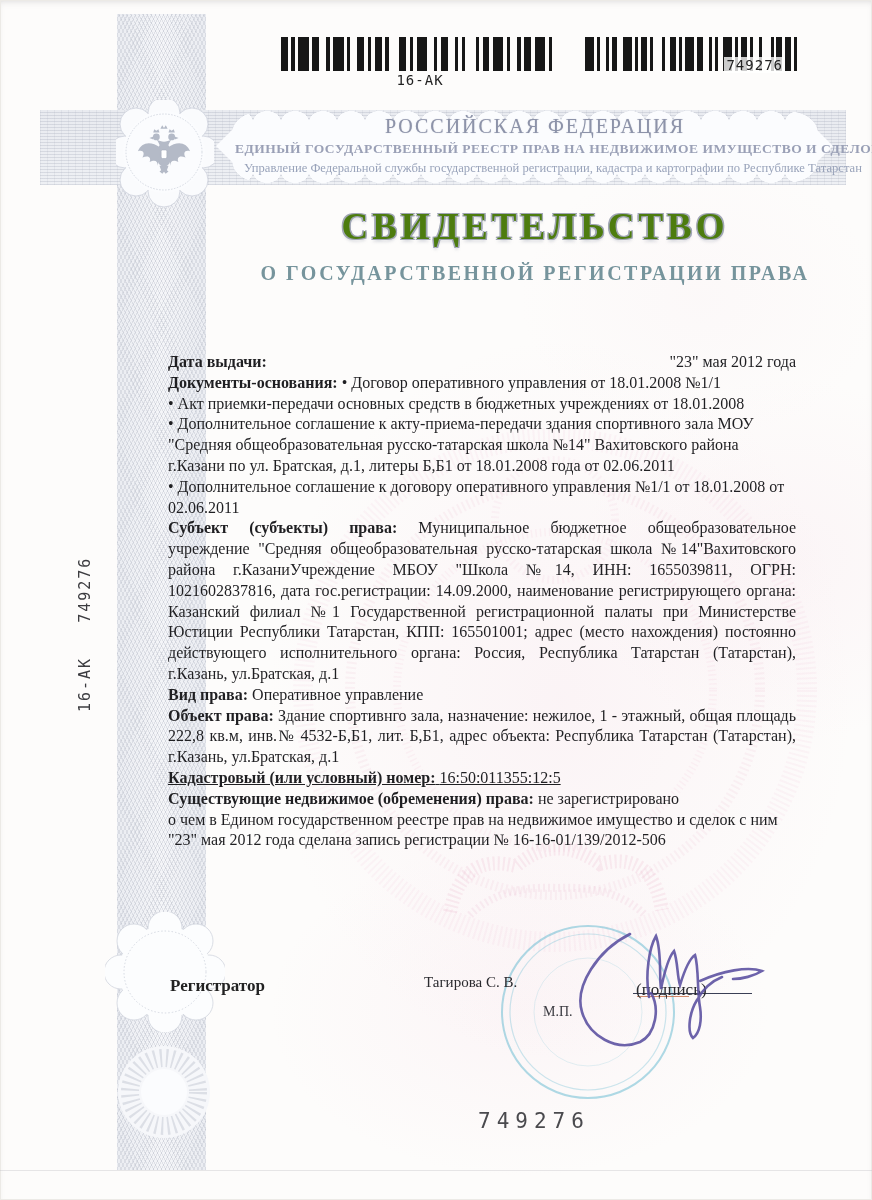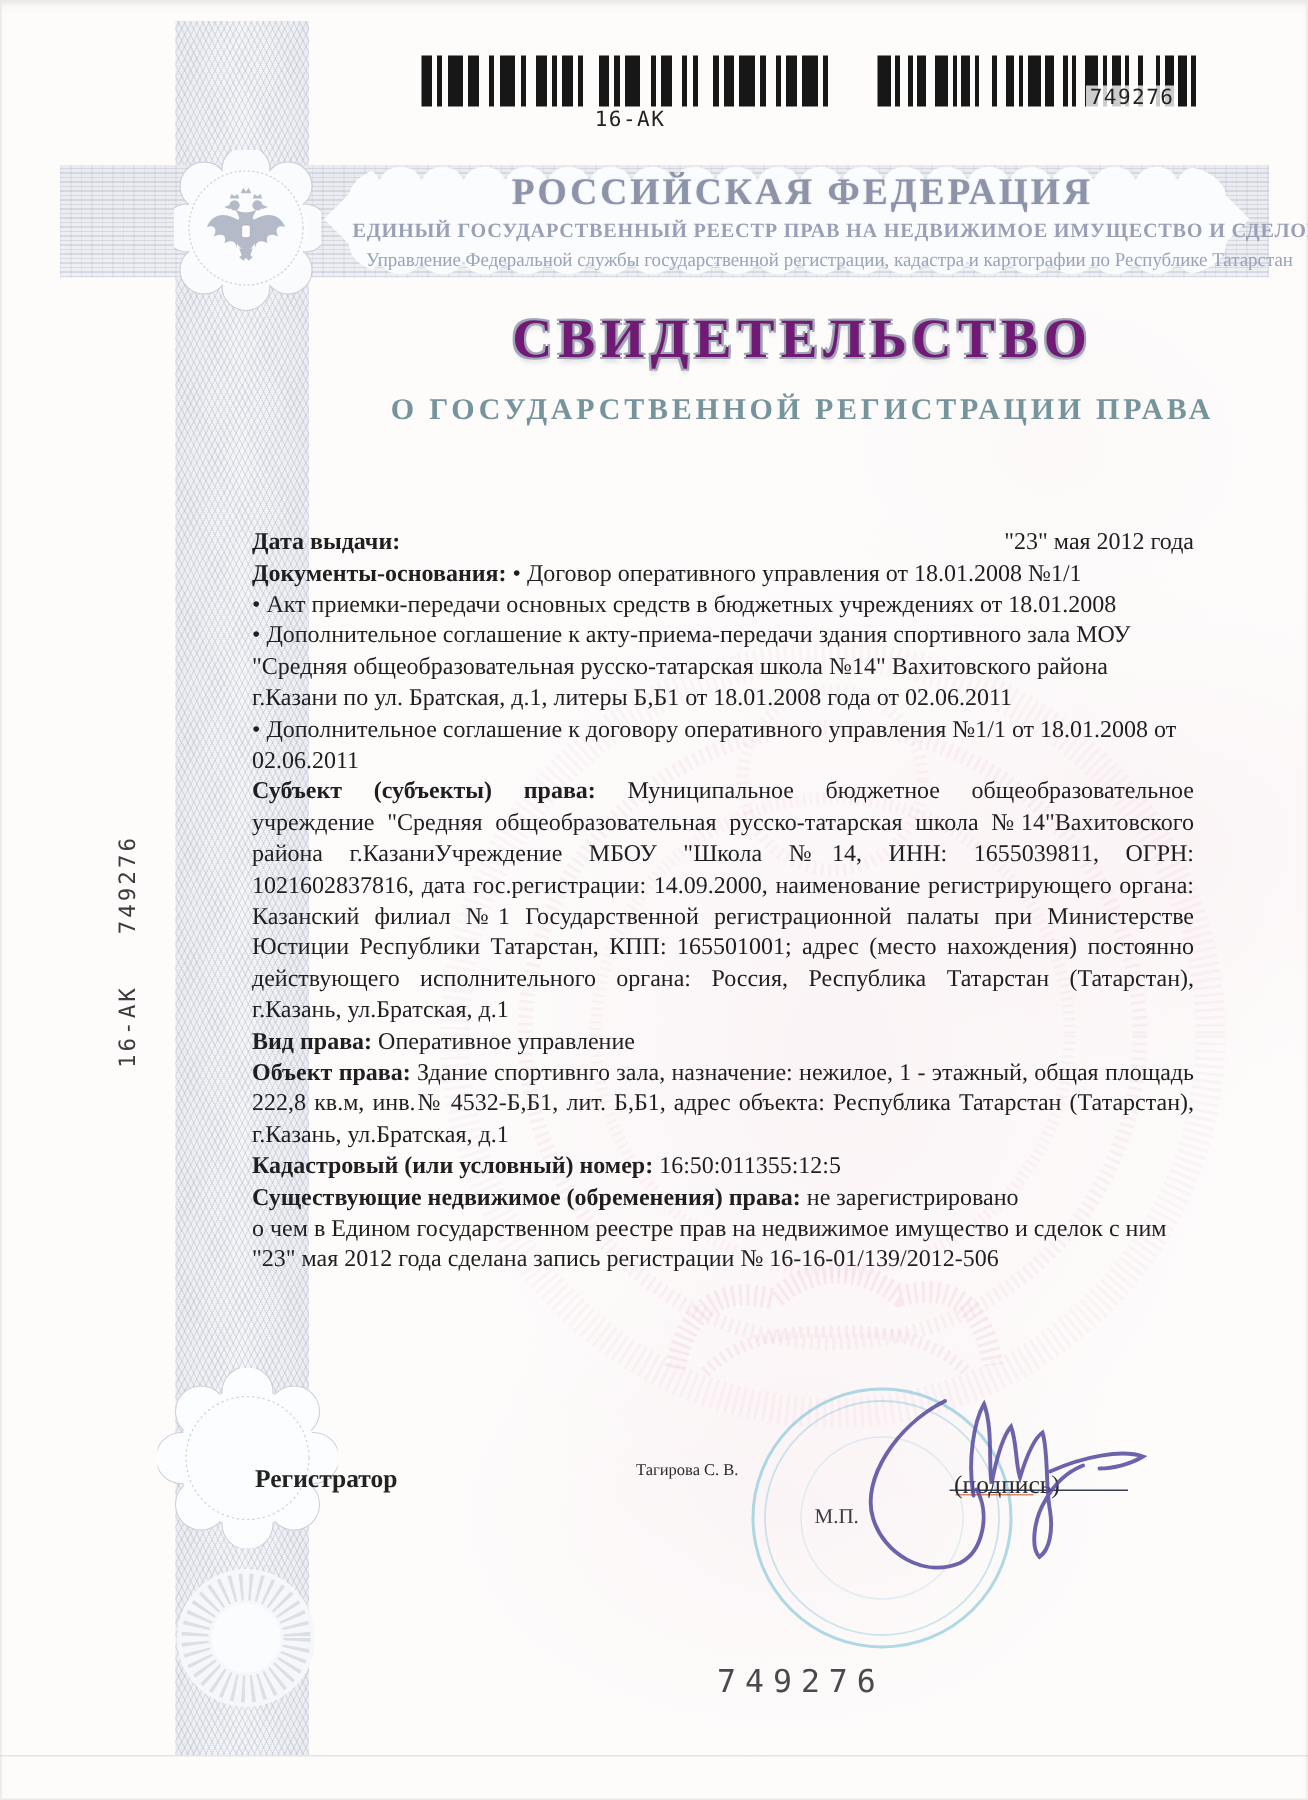--- a/index.html
+++ b/index.html
@@ -50,50 +50,50 @@
   .barcode{position:absolute;z-index:3;}
   .bc-left{left:281px;top:37px;width:278px;height:44px;}
   .bc-right{left:585px;top:37px;width:218px;height:44px;}
   .bc-bars{width:100%;height:34px;}
   .bc-label{font-family:"DejaVu Sans Mono",monospace;font-size:14px;color:#222;letter-spacing:1px;}
   .bc-left .bc-label{text-align:center;margin-top:1px;}
   .bc-right .bc-label{position:absolute;right:18px;bottom:8px;background:rgba(255,255,255,.78);padding:0 2px;}
 
   
   .band-text{position:absolute;left:235px;top:115px;width:600px;z-index:3;text-align:center;white-space:nowrap;}
-  .h-country{font-size:25px;font-weight:bold;letter-spacing:2px;color:var(--c-header_text,#8d93a9);
+  .h-country{font-size:20px;font-weight:normal;letter-spacing:2px;color:var(--c-header_text,#8d93a9);
      text-shadow:0 0 1px rgba(141,147,169,.5);}
   .h-registry{margin-top:3px;font-size:13.5px;font-weight:bold;letter-spacing:.5px;color:#9aa0b6;}
   .h-office{margin-top:3px;font-size:13px;color:#99a3ba;transform:scaleX(.97);transform-origin:center;}
 
   
   .title{position:absolute;left:235px;top:205px;width:600px;z-index:2;text-align:center;white-space:nowrap;
-     font-size:37px;font-weight:bold;letter-spacing:4px;color:#701a75;
+     font-size:37px;font-weight:bold;letter-spacing:4px;color:#4d7c0f;
      text-shadow:-1.4px -1.4px 0 #a0a6b4, 1.4px -1.4px 0 #a0a6b4, -1.4px 1.4px 0 #a0a6b4, 1.4px 1.4px 0 #a0a6b4, 0 3px 3px rgba(160,166,180,.35);}
   .subtitle{position:absolute;left:235px;top:262px;width:600px;z-index:2;text-align:center;white-space:nowrap;
      font-size:20px;font-weight:bold;letter-spacing:2.5px;color:var(--c-subtitle,#76949c);}
 
   
   .body{position:absolute;left:168px;top:352px;width:628px;z-index:3;font-size:16px;line-height:20.8px;color:#1f1f22;}
   .body p{margin:0;}
   .lbl{font-weight:bold;}
   .date-row{display:flex;justify-content:space-between;gap:11px;}
   .p-docs{margin-top:5px;}
   .p-b1{margin-top:7px;}
   .p-b2{margin-top:4px;}
   .p-subject{margin-top:13px;text-align:justify;}
   .p-vid{margin-top:16px;}
   .p-object{margin-top:7px;text-align:justify;}
-  .p-cad{margin-top:17px;}
+  .p-cad{margin-top:17px;text-decoration:underline;}
   .p-restr{margin-top:8px;}
   .p-record{margin-top:6px;}
 
   
   .registrar{position:absolute;left:170px;top:976px;z-index:3;font-size:17px;font-weight:bold;color:#222;}
-  .registrar-name{position:absolute;left:424px;top:974px;z-index:3;font-size:11px;color:#2a2a2e;}
+  .registrar-name{position:absolute;left:424px;top:974px;z-index:3;font-size:15px;color:#2a2a2e;}
   .mp{position:absolute;left:543px;top:1004px;z-index:3;font-size:14px;color:#3a3a40;}
   .sig-line{position:absolute;left:633px;top:993px;width:119px;height:1px;background:#3a3f55;z-index:3;}
   .sig-line2{position:absolute;left:637px;top:996px;width:52px;height:1px;background:rgba(200,110,70,.8);z-index:3;}
   .podpis{position:absolute;left:636px;top:980px;z-index:3;font-size:17px;color:#2a2a2e;}
   .stamp{position:absolute;left:0;top:0;z-index:2;pointer-events:none;}
   .signature{position:absolute;left:0;top:0;z-index:5;pointer-events:none;}
   .series-bottom{position:absolute;left:300px;top:1104px;z-index:3;font-size:26px;font-weight:bold;
      letter-spacing:2px;color:var(--c-series_bottom,#8593ad);}
   .number-bottom{position:absolute;left:478px;top:1109px;z-index:3;font-family:"DejaVu Sans Mono",monospace;
      font-size:21px;letter-spacing:6px;color:#4a4a4e;}

